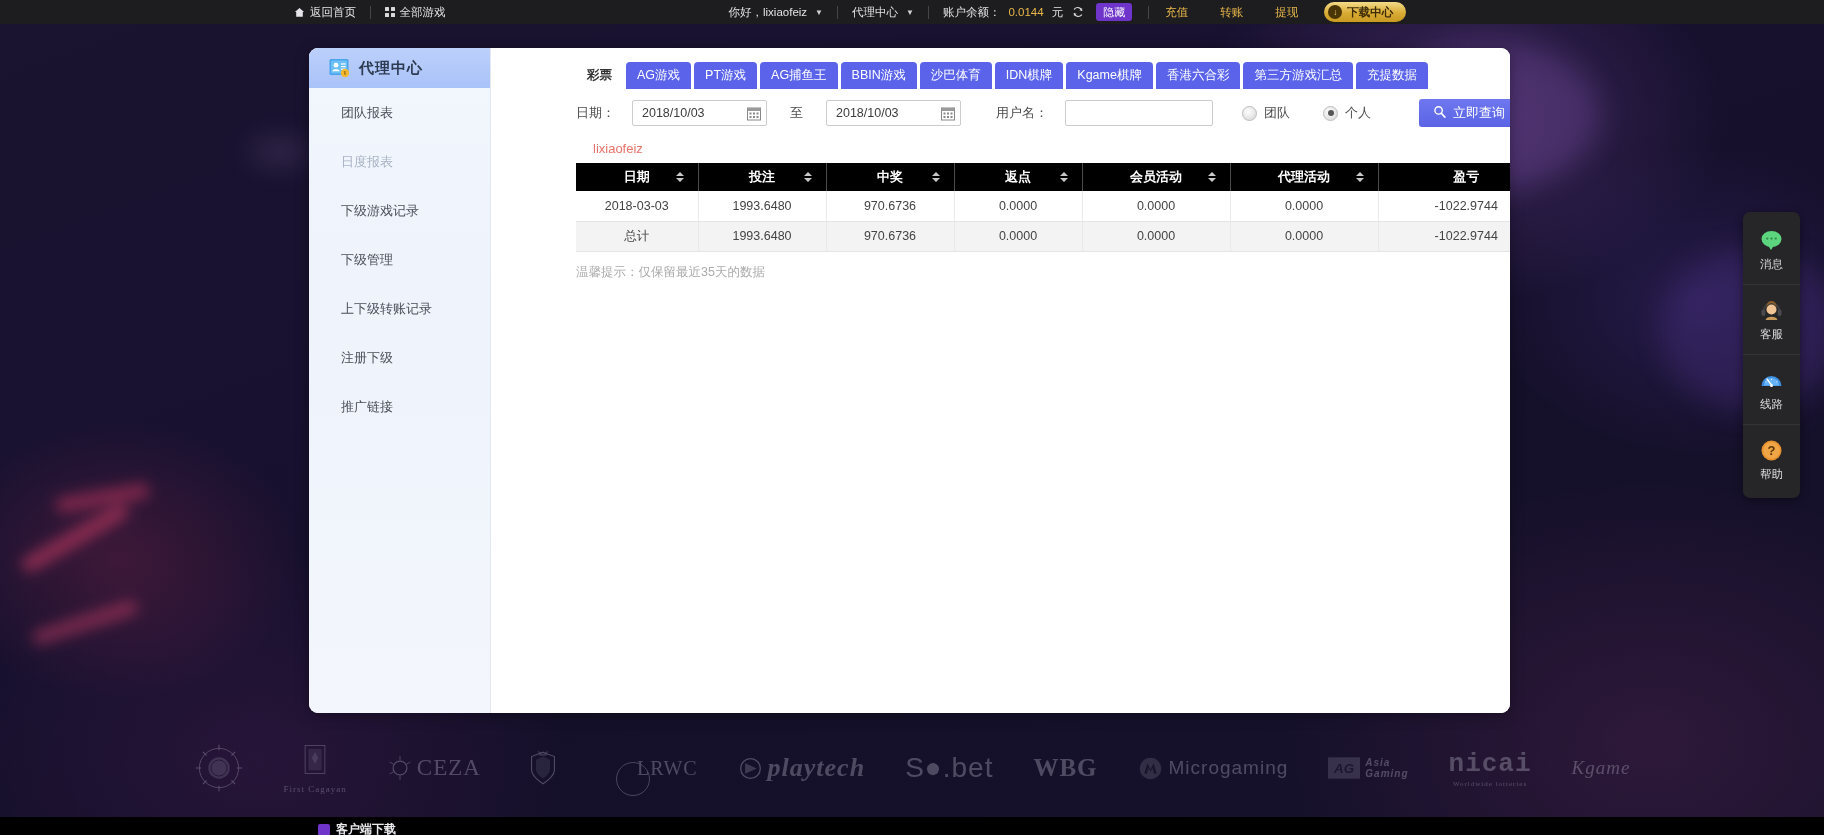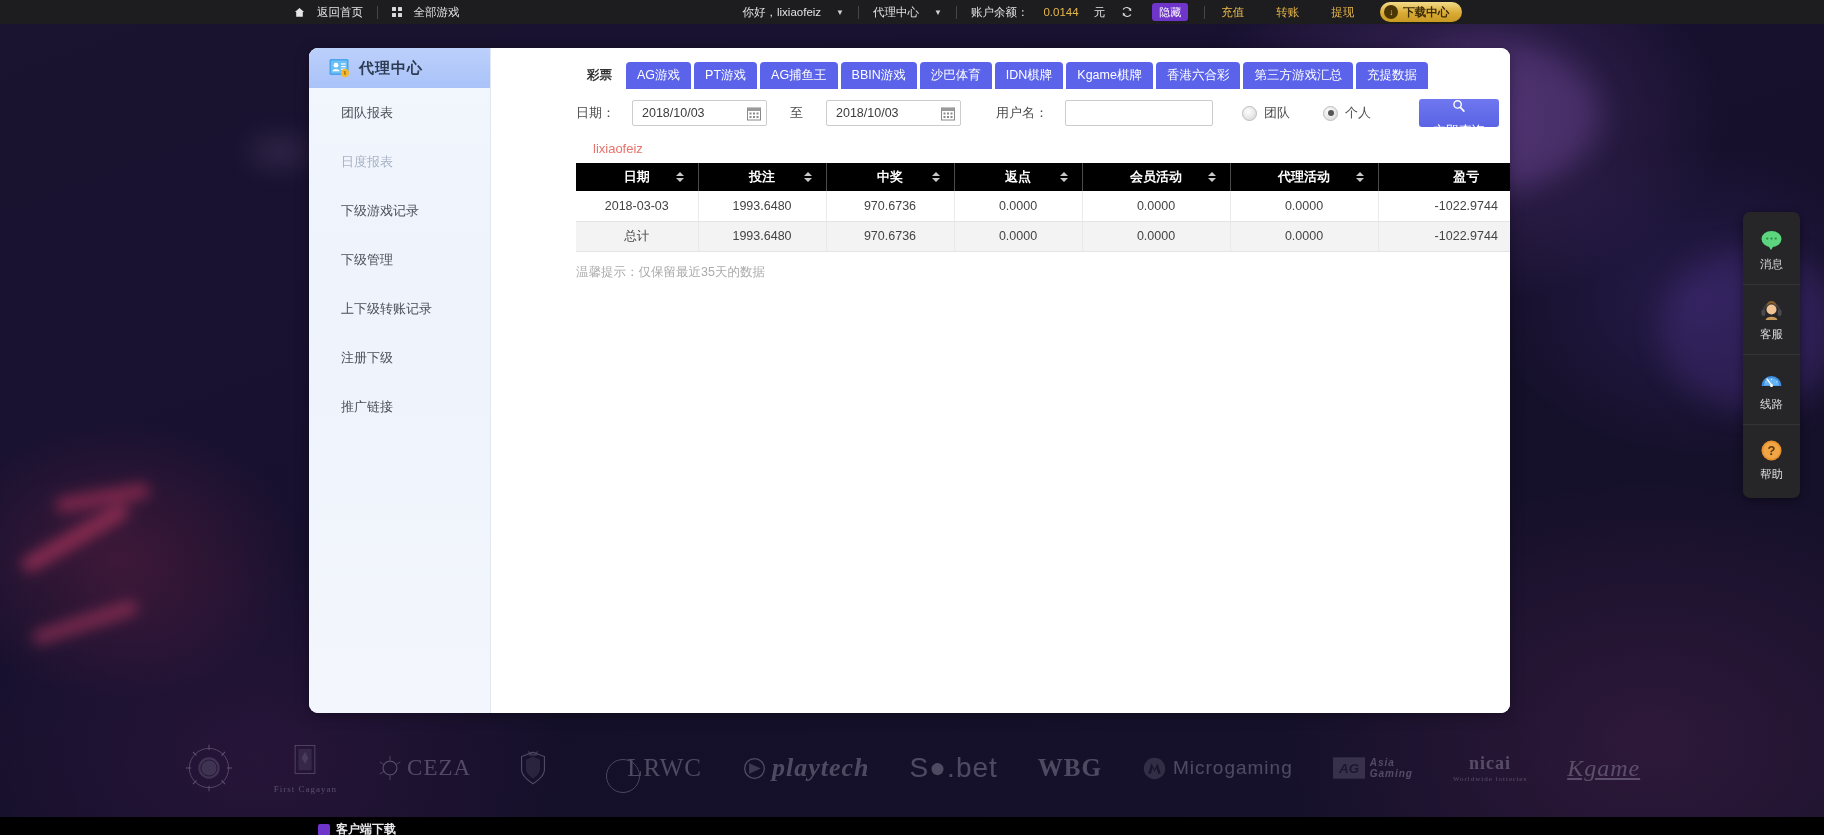--- a/index.html
+++ b/index.html
@@ -31,21 +31,21 @@
     position: absolute; left: 0; top: 0;
     width: 1824px; height: 24px;
     background: #1d1d1f;
     display: flex; align-items: center;
     color: #d8d8dc;
     font-size: 11.5px;
     z-index: 40;
   }
   .topbar-inner { display: flex; align-items: center; margin-left: 280px; height: 24px; }
   .tb-item {
-    display: flex; align-items: center; gap: 12px;
+    display: flex; align-items: center; gap: 5px;
     padding: 0 14px; height: 24px; color: #e2e2e6; white-space: nowrap;
     cursor: pointer;
   }
   .tb-sep { width: 1px; height: 13px; background: #45454a; }
   .home-icon { width: 11px; height: 11px; display:inline-block; }
   .grid-icon { display:inline-grid; grid-template-columns: 4px 4px; grid-template-rows: 4px 4px; gap: 1.5px; }
   .grid-icon i { background: #d9d9dd; display:block; border-radius:.5px; }
   .caret { font-size: 8px; margin-left: 3px; color: #cfcfd4; }
   .balance-num { color: #e8b74a; margin: 0 3px; }
   .refresh-ic { display:inline-block; width: 12px; height:12px; margin-left:4px; }
@@ -141,21 +141,21 @@
     border: 1px solid #bcbcbc; position: relative;
   }
   .radio.on::after {
     content: ""; position: absolute; left: 3.5px; top: 3.5px;
     width: 6px; height: 6px; border-radius: 50%; background: #555;
   }
   .query-btn {
     display: flex; align-items: center; gap: 6px;
     background: linear-gradient(180deg, #6f78ef 0%, #5a63e4 100%);
     color: #fff; font-size: 13px; height: 28px; padding: 0 14px;
-    border-radius: 3px; cursor: pointer; margin-left: 15px; flex-direction: column;
+    border-radius: 3px; cursor: pointer; margin-left: 15px;
   }
 
   
   .user-label {
     padding-left: 58px; margin-top: 14px;
     font-size: 13px; color: #e7736b;
   }
 
   
   .table-wrap { padding: 7px 0 0 41px; width: 1019px; }
@@ -573,21 +573,21 @@
       <svg viewBox="0 0 50 44" width="44" height="40">
         <path d="M25 4 L38 9 L38 24 C38 32 25 40 25 40 C25 40 12 32 12 24 L12 9 Z" fill="none" stroke="#cfcfe0" stroke-width="1.3"></path>
         <path d="M25 9 L33 12.5 L33 23.5 C33 29 25 34 25 34 C25 34 17 29 17 23.5 L17 12.5 Z" fill="#cfcfe0" opacity=".35"></path>
         <path d="M19 2 L25 6 L31 2 L29 8 L21 8 Z" fill="#cfcfe0" opacity=".6"></path>
       </svg>
     </div>
     <div class="logo" style="position:relative;">
       <svg viewBox="0 0 60 48" width="56" height="44" style="position:absolute;left:0;top:0;">
         <circle cx="30" cy="24" r="18" fill="none" stroke="#cfcfe0" stroke-width="1"></circle>
       </svg>
-      <span class="logo-txt" style="font-size:25px;z-index:2;margin-left:32px;">LRWC</span>
+      <span class="logo-txt" style="font-size:20px;z-index:2;margin-left:32px;">LRWC</span>
     </div>
     <div class="logo" style="gap:5px;">
       <svg viewBox="0 0 28 28" width="25" height="25">
         <circle cx="14" cy="14" r="11" fill="none" stroke="#cfcfe0" stroke-width="1.5"></circle>
         <path d="M8 8 L21 14 L8 20 Z" fill="#cfcfe0" opacity=".7"></path>
       </svg>
       <span class="logo-txt" style="font-size:26px;font-style:italic;font-weight:bold;">playtech</span>
     </div>
     <div class="logo">
       <span class="logo-txt" style="font-size:28px;font-family:'Liberation Sans',sans-serif;">S●.bet</span>
@@ -603,25 +603,25 @@
       <span class="logo-txt" style="font-size:19px;font-family:'Liberation Sans',sans-serif;">Microgaming</span>
     </div>
     <div class="logo" style="gap:5px;">
       <svg viewBox="0 0 36 24" width="32" height="22">
         <rect x="0" y="0" width="36" height="24" fill="#cfcfe0" opacity=".55"></rect>
         <text x="18" y="18" font-size="15" font-weight="bold" font-style="italic" text-anchor="middle" fill="#23203a" font-family="Liberation Sans, sans-serif">AG</text>
       </svg>
       <span class="logo-txt" style="font-size:10px;line-height:11px;font-family:'Liberation Sans',sans-serif;font-style:italic;font-weight:bold;">Asia<br>Gaming</span>
     </div>
     <div class="logo" style="flex-direction:column;gap:1px;">
-      <span class="logo-txt" style="font-size:18px;font-family:Liberation Serif, serif;font-weight:bold;">nicai</span>
+      <span class="logo-txt" style="font-size:26px;font-family:Liberation Mono, monospace;font-weight:bold;">nicai</span>
       <span class="logo-txt" style="font-size:7px;">Worldwide lotteries</span>
     </div>
     <div class="logo">
-      <span class="logo-txt" style="font-size:24px;font-style:italic;text-decoration:underline;">Kgame</span>
+      <span class="logo-txt" style="font-size:19px;font-style:italic;">Kgame</span>
     </div>
   </div>
 
   <div class="bottombar">
     <div class="bottombar-inner">
       <span class="bb-sq"></span>
       <span class="bb-txt">客户端下载</span>
     </div>
   </div>
 

